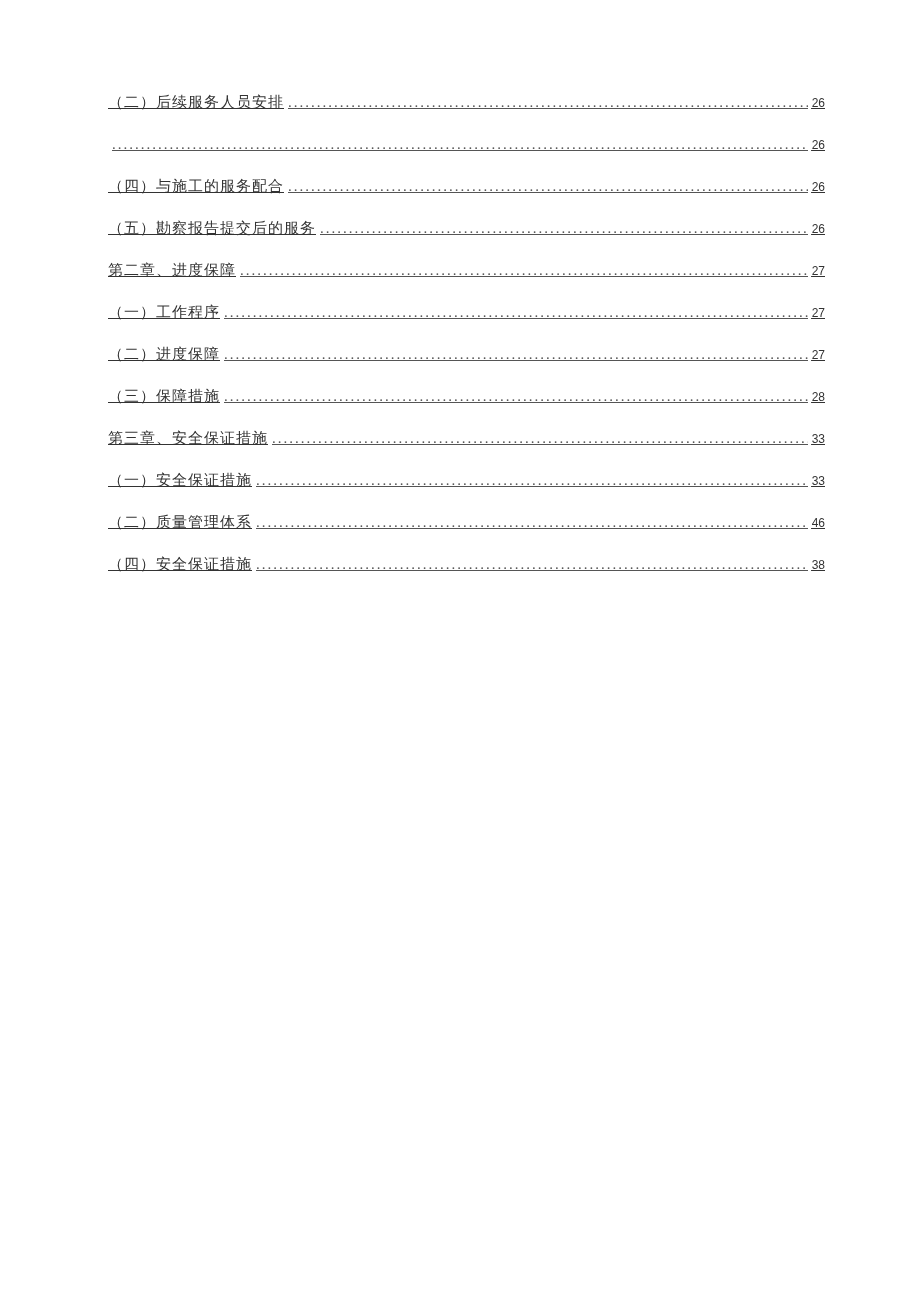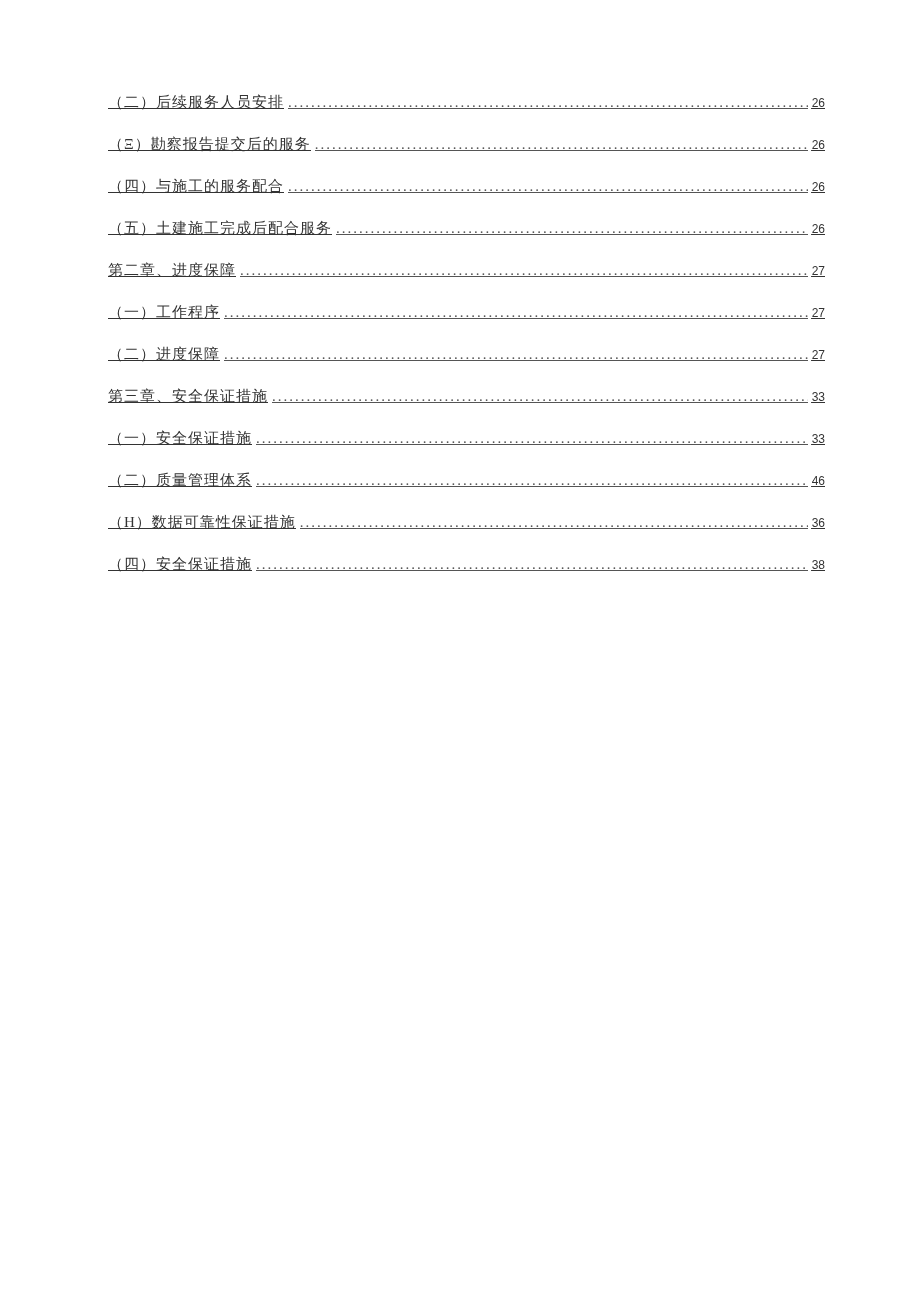--- a/index.html
+++ b/index.html
@@ -60,68 +60,67 @@
 <body>
 
 <div class="page">
   <div class="toc-list">
       <div class="toc-entry">
         <span class="toc-title">（二）后续服务人员安排</span>
         <span class="toc-leader"></span>
         <span class="toc-page">26</span>
       </div>
       <div class="toc-entry">
-        <span class="toc-title">（Ξ）勘察报告提交后的服务</span>
         <span class="toc-leader"></span>
         <span class="toc-page">26</span>
       </div>
       <div class="toc-entry">
         <span class="toc-title">（四）与施工的服务配合</span>
         <span class="toc-leader"></span>
         <span class="toc-page">26</span>
       </div>
       <div class="toc-entry">
-        <span class="toc-title">（五）土建施工完成后配合服务</span>
+        <span class="toc-title">（五）勘察报告提交后的服务</span>
         <span class="toc-leader"></span>
         <span class="toc-page">26</span>
       </div>
       <div class="toc-entry">
         <span class="toc-title">第二章、进度保障</span>
         <span class="toc-leader"></span>
         <span class="toc-page">27</span>
       </div>
       <div class="toc-entry">
         <span class="toc-title">（一）工作程序</span>
         <span class="toc-leader"></span>
         <span class="toc-page">27</span>
       </div>
       <div class="toc-entry">
         <span class="toc-title">（二）进度保障</span>
         <span class="toc-leader"></span>
         <span class="toc-page">27</span>
       </div>
       <div class="toc-entry">
+        <span class="toc-title">（三）保障措施</span>
+        <span class="toc-leader"></span>
+        <span class="toc-page">28</span>
+      </div>
+      <div class="toc-entry">
         <span class="toc-title">第三章、安全保证措施</span>
         <span class="toc-leader"></span>
         <span class="toc-page">33</span>
       </div>
       <div class="toc-entry">
         <span class="toc-title">（一）安全保证措施</span>
         <span class="toc-leader"></span>
         <span class="toc-page">33</span>
       </div>
       <div class="toc-entry">
         <span class="toc-title">（二）质量管理体系</span>
         <span class="toc-leader"></span>
         <span class="toc-page">46</span>
       </div>
       <div class="toc-entry">
-        <span class="toc-title">（H）数据可靠性保证措施</span>
-        <span class="toc-leader"></span>
-        <span class="toc-page">36</span>
-      </div>
-      <div class="toc-entry">
         <span class="toc-title">（四）安全保证措施</span>
         <span class="toc-leader"></span>
         <span class="toc-page">38</span>
       </div>
     </div>
 </div>
 
 </body></html>

